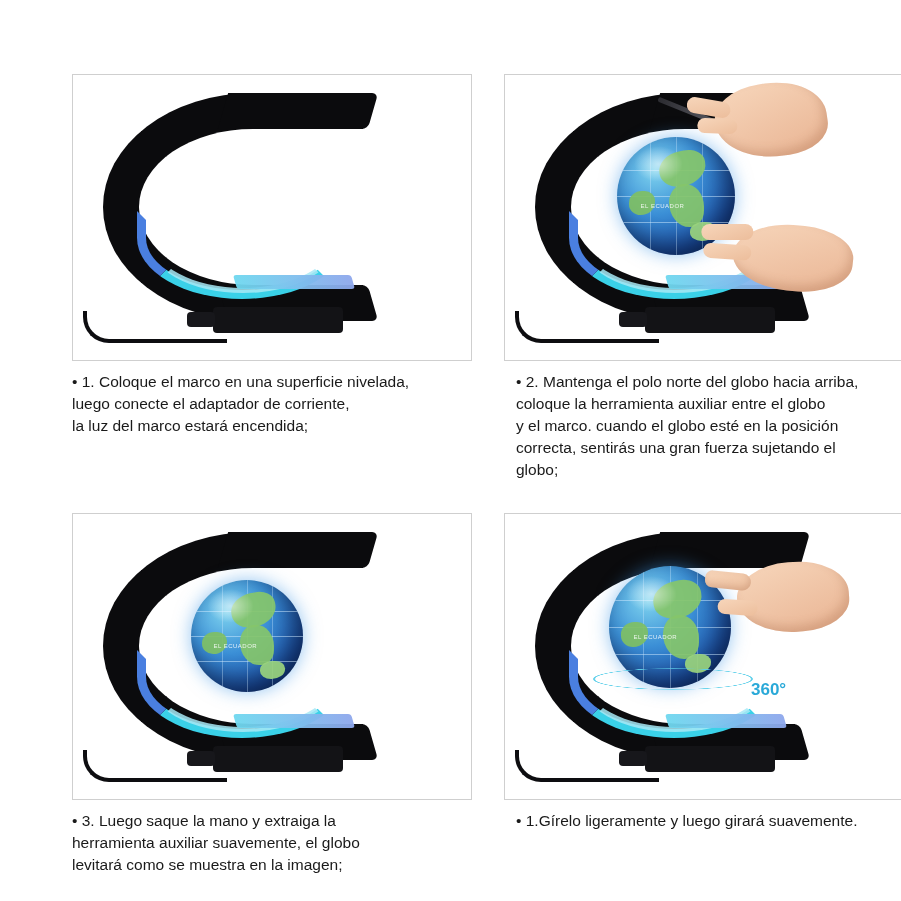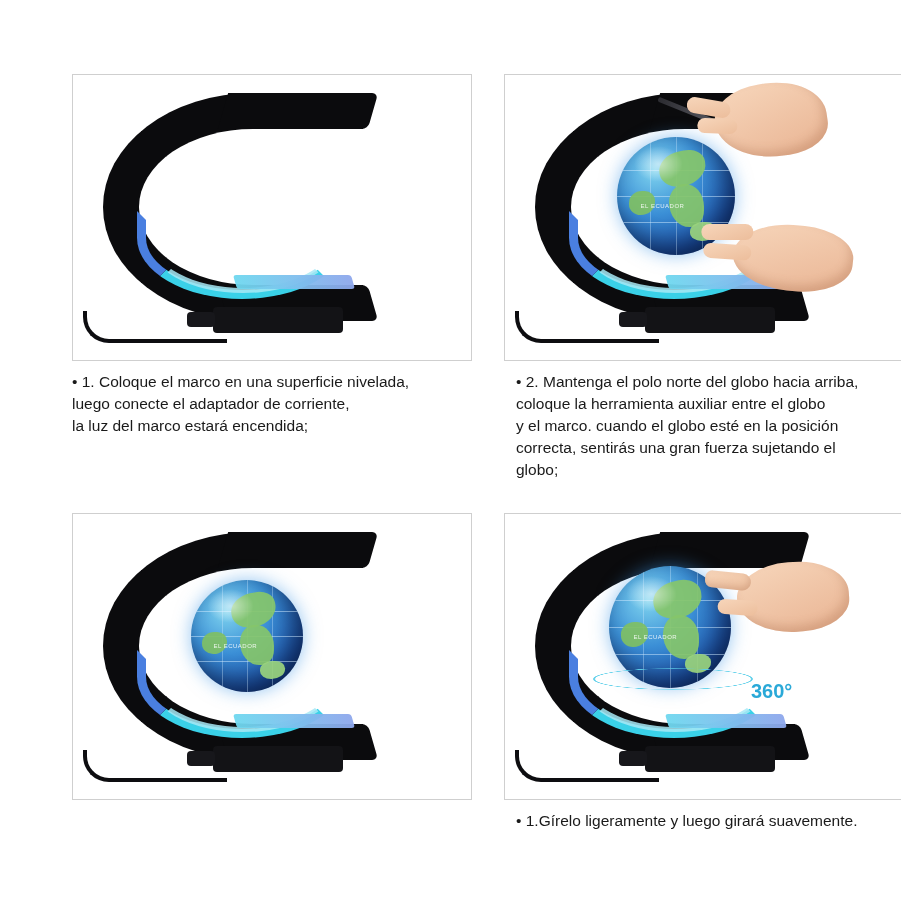--- a/index.html
+++ b/index.html
@@ -295,21 +295,21 @@
   }
   .orbit {
     position: absolute;
     border: 2px solid #5fd0ea;
     border-radius: 50%;
     transform: rotateX(74deg);
     opacity: .95;
   }
   .deg-label {
     position: absolute;
-    font-size: 20px;
+    font-size: 17px;
     font-weight: bold;
     color: #2aa9d8;
     font-family: "Liberation Sans", sans-serif;
   }
 </style>
 </head>
 <body>
 
 <div class="page">
 
@@ -420,20 +420,23 @@
               <div class="gloss"></div>
               <div class="eq-label">EL ECUADOR</div>
             </div>
 
             <div class="base">
                 <div class="plug"></div>
               </div>
             <div class="cord"></div>
           </div>
         </div>
+        <div class="caption" style="white-space:pre-line">• 3. Luego saque la mano y extraiga la
+   herramienta auxiliar suavemente, el globo
+   levitará como se muestra en la imagen;</div>
       </div>
 
       <div class="cell right">
         <div class="imgbox">
           <div class="scene">
             <div class="cframe">
               <div class="outer"></div>
               <div class="armtop"></div>
               <div class="armbot"></div>
               <div class="glow"></div>

